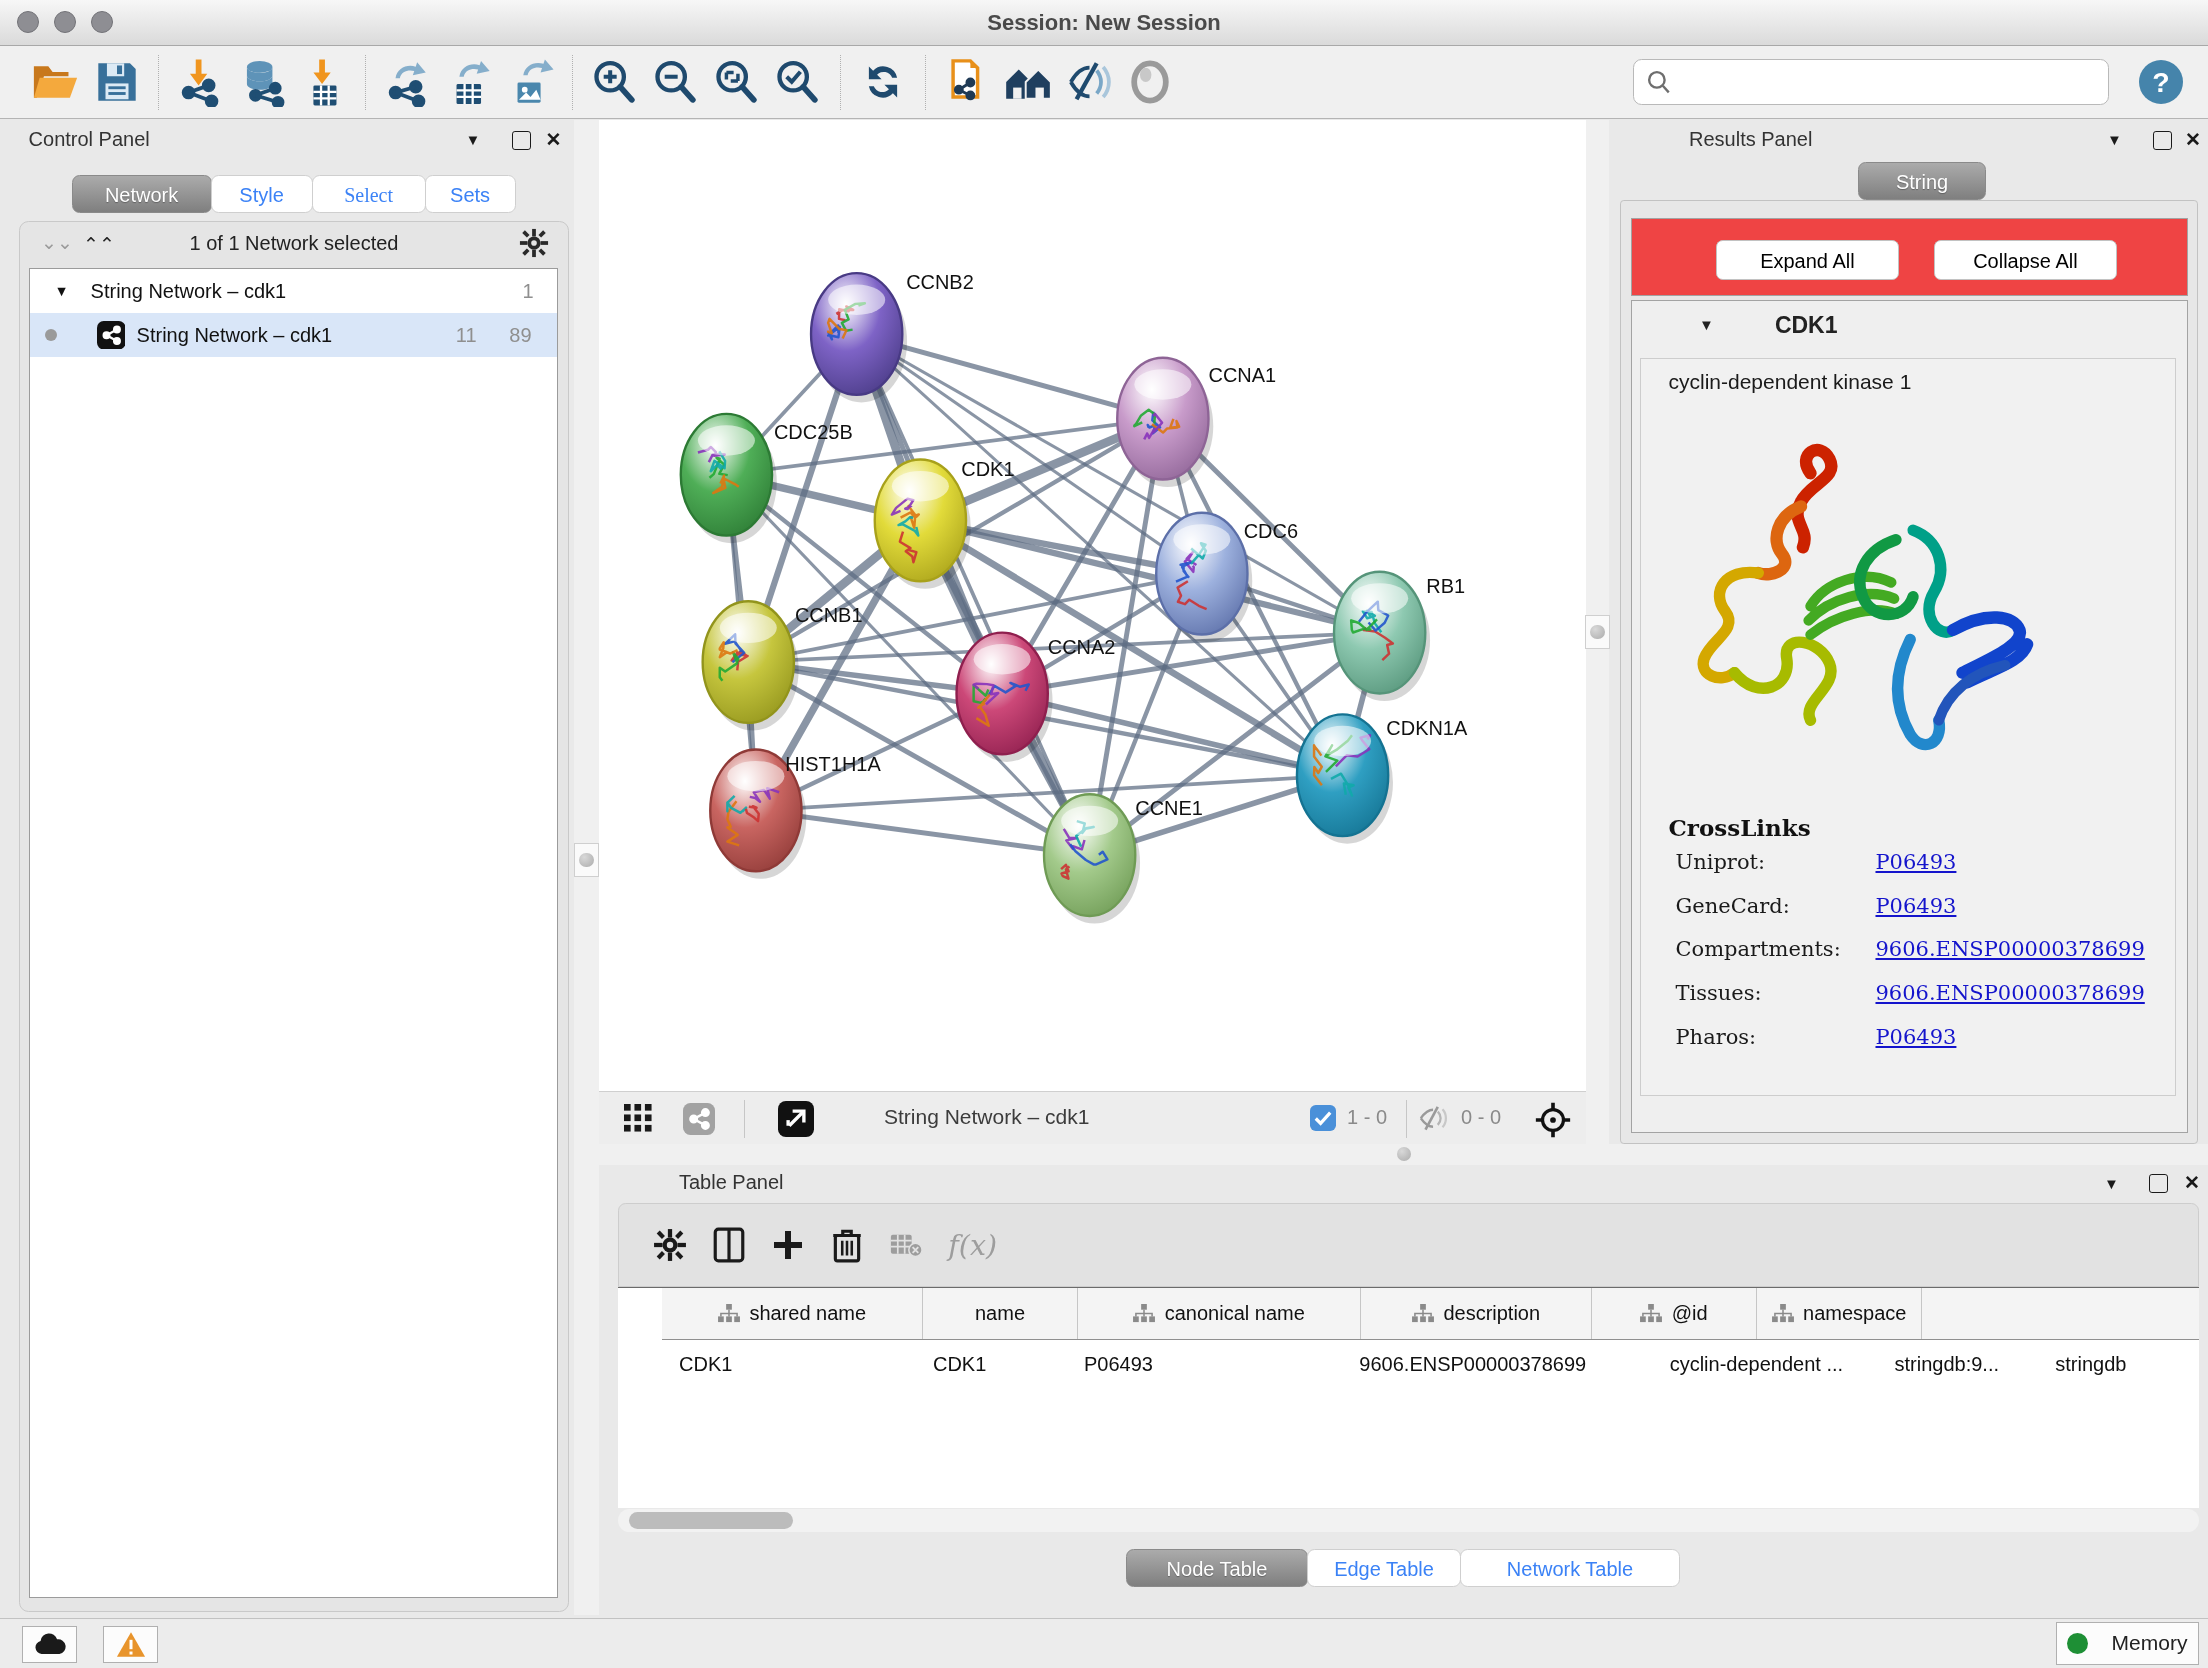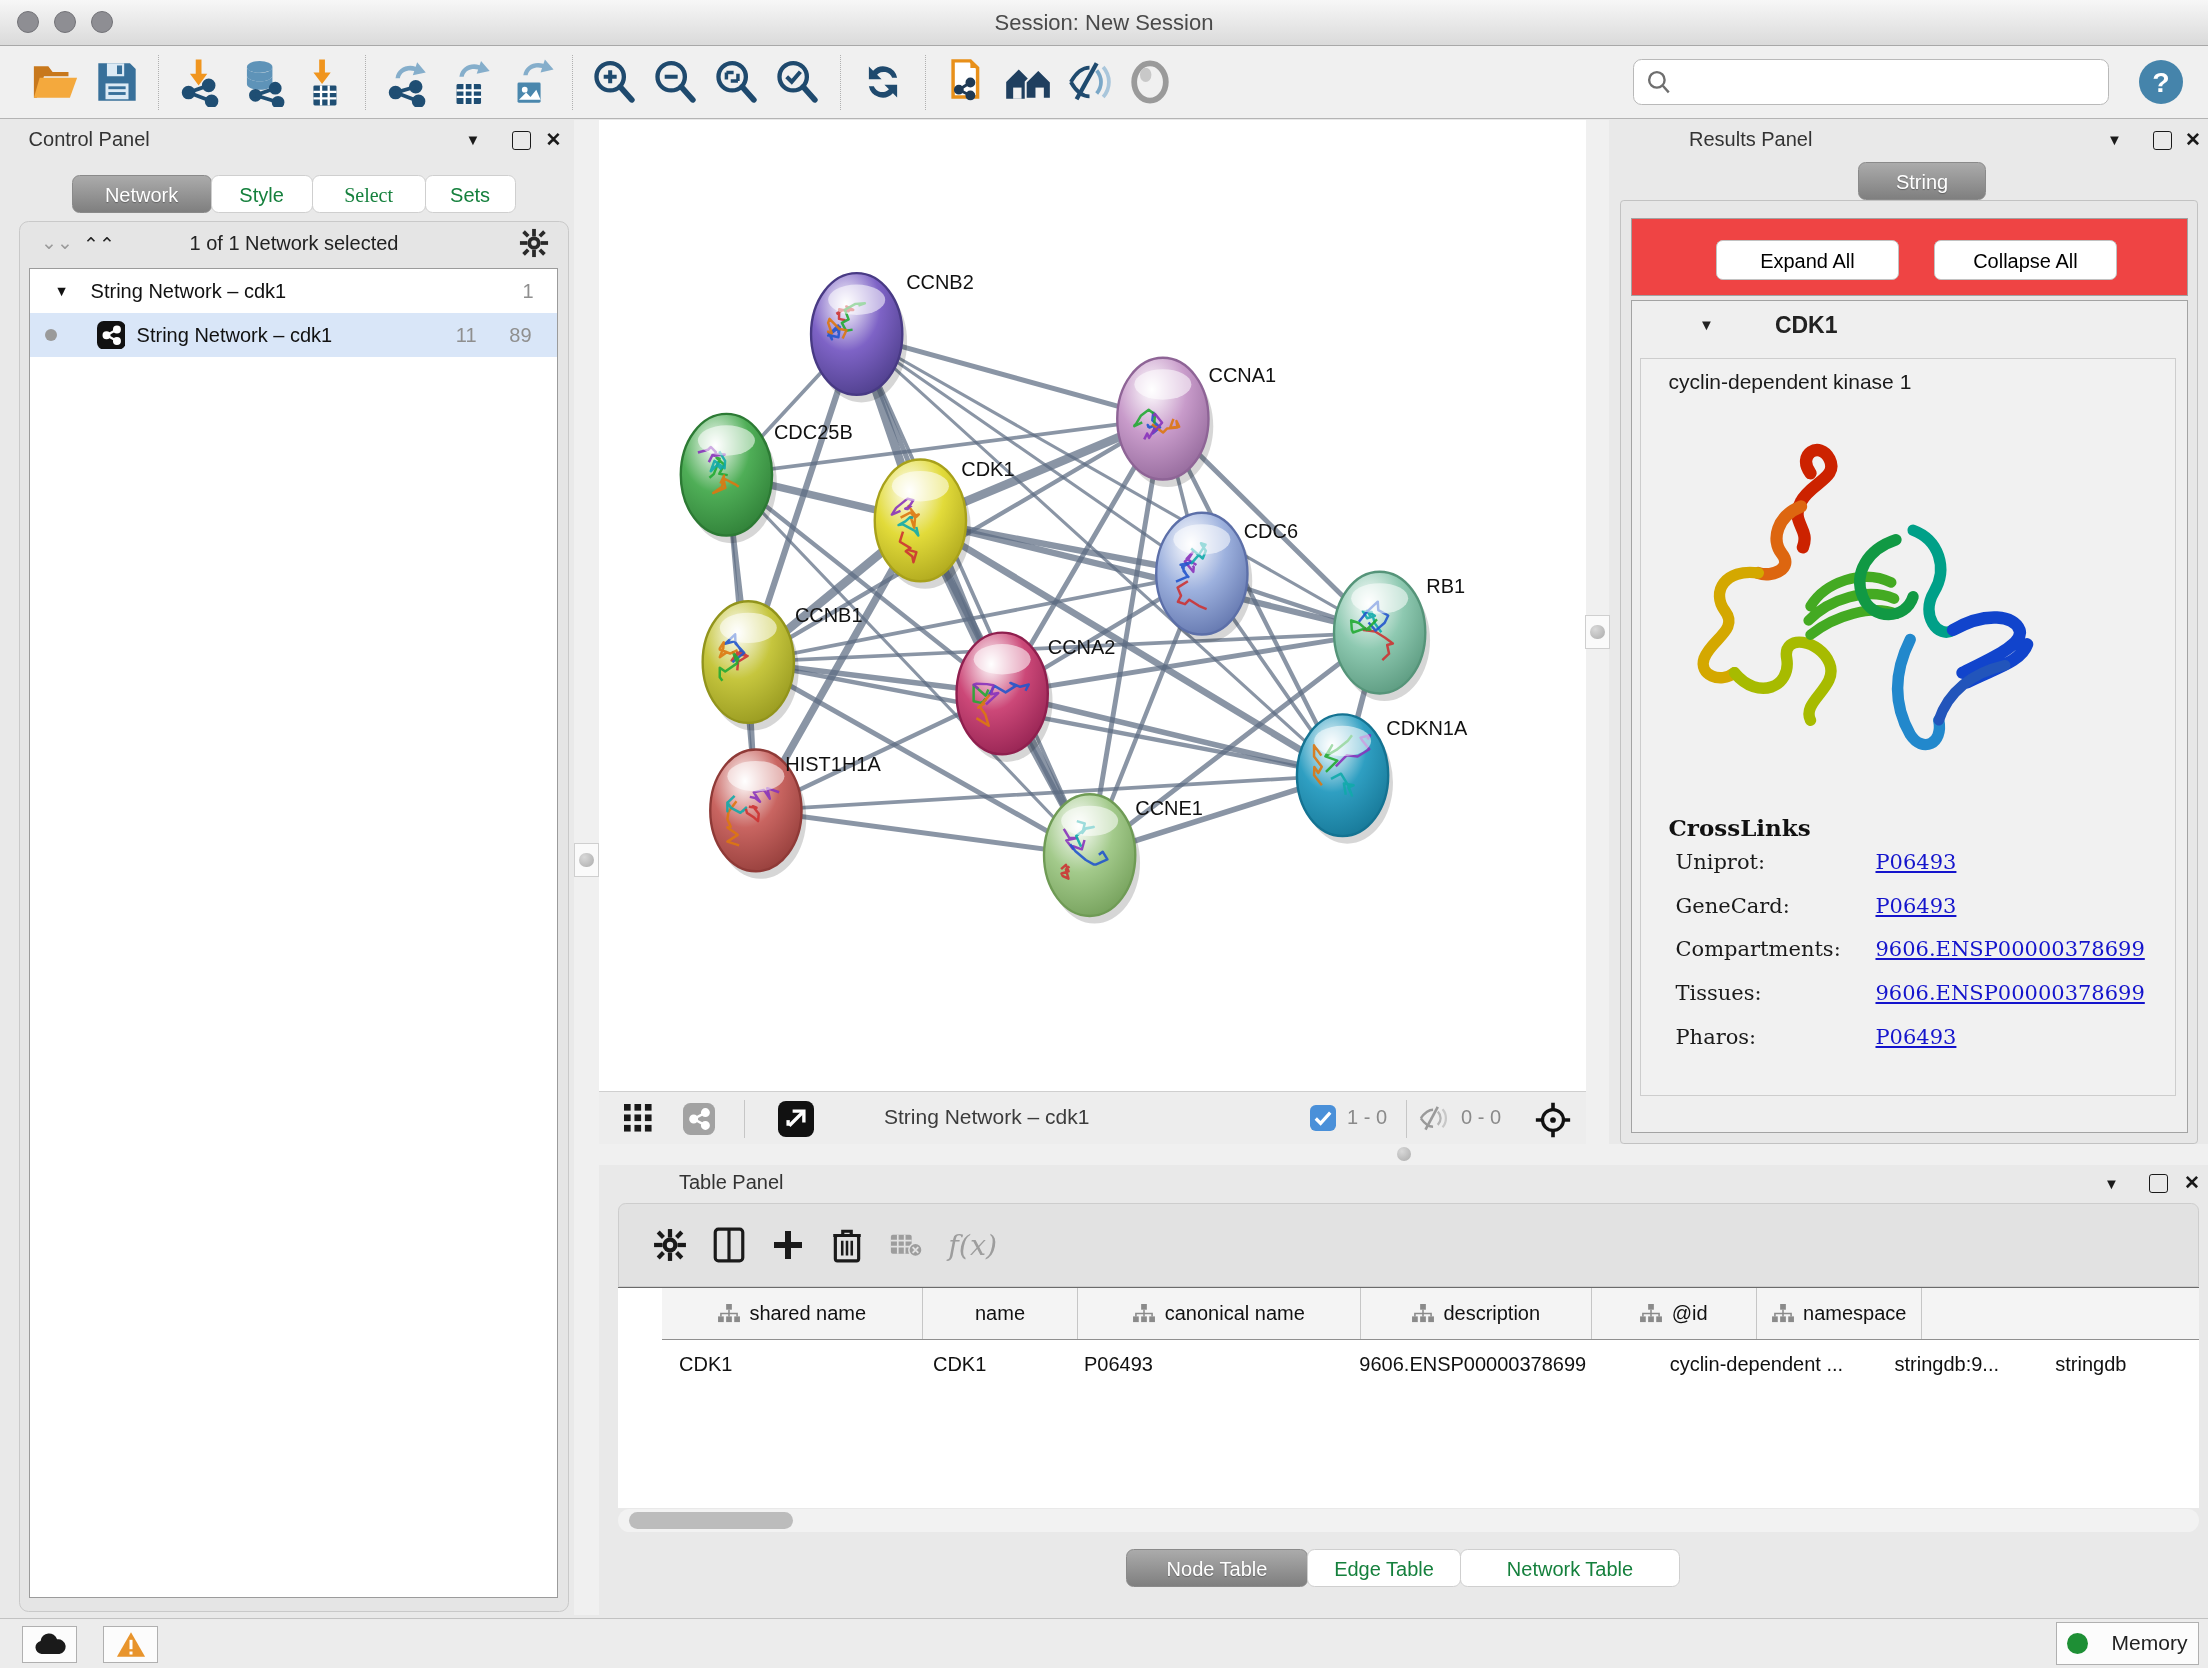--- a/index.html
+++ b/index.html
@@ -1,35 +1,35 @@
 <!DOCTYPE html>
 <html style="font-size:15px"><head>
 <meta charset="utf-8">
 <style>
   html,body{margin:0;padding:0;}
   body{width:2208px;height:1668px;background:#e9e9e9;font-family:"Liberation Sans",sans-serif;position:relative;overflow:hidden;color:#222;}
   .abs{position:absolute;}
   
   #titlebar{left:0;top:0;width:2208px;height:45px;background:linear-gradient(#f7f7f7,#dadada);border-bottom:1px solid #a8a8a8;}
   .tlight{position:absolute;top:10.5px;width:22px;height:22px;border-radius:50%;background:#8e8e93;border:1px solid #737378;box-sizing:border-box;}
-  #wintitle{left:0;top:0;width:2208px;height:45px;line-height:45px;text-align:center;font-size:22px;color:#4a4a4a;}
+  #wintitle{left:0;top:0;width:2208px;height:45px;line-height:45px;text-align:center;font-size:22px;color:#4a4a4a;font-weight:bold;}
   
   #toolbar{left:0;top:46px;width:2208px;height:73px;background:#f0f0f0;border-bottom:1px solid #b4b4b4;display:flex;align-items:center;padding:0 0 0 25px;box-sizing:border-box;}
   .tbtn{width:61px;height:63px;display:flex;align-items:center;justify-content:center;background:none;border:none;padding:0;cursor:pointer;flex:0 0 auto;}
   .tsep{width:0;height:55px;border-left:1.9px dotted #b0b0b0;margin:0 11.4px;flex:0 0 auto;}
   #searchbox{margin-left:auto;width:476px;height:46px;background:#fff;border:1.9px solid #b9b9b9;border-radius:8.6px;display:flex;align-items:center;padding:0 11.4px;box-sizing:border-box;}
   #searchbox input{border:none;outline:none;flex:1;font-size:20px;font-family:"Liberation Sans",sans-serif;background:transparent;}
   #helpbtn{width:44px;height:44px;border-radius:50%;background:#4584ab;color:#fff;font-size:28.5px;font-weight:bold;display:flex;align-items:center;justify-content:center;margin:0 25px 0 30px;border:none;flex:0 0 auto;}
   
   .phead-title{font-size:20px;color:#333;}
   .pctl{position:absolute;top:5.7px;font-size:19px;color:#1a1a1a;cursor:pointer;}
   .pctl.box{width:17px;height:17px;border:1.9px solid #1a1a1a;border-radius:2.9px;}
   
   #controlpanel{left:7.6px;top:120px;width:567px;height:1495px;}
-  .tab{display:inline-block;height:38px;line-height:38px;text-align:center;background:#fff;border:1px solid #cfcfcf;border-radius:7.6px;font-size:20px;color:#15803d;margin-right:-1px;box-sizing:border-box;cursor:pointer;}
+  .tab{display:inline-block;height:38px;line-height:38px;text-align:center;background:#fff;border:1px solid #cfcfcf;border-radius:7.6px;font-size:20px;color:#3b82f6;margin-right:-1px;box-sizing:border-box;cursor:pointer;}
   .tab.sel{background:linear-gradient(#ababab,#7f7f7f);color:#fff;border-color:#8a8a8a;text-shadow:0 1px 1px rgba(0,0,0,.3);}
   #cp-inner{left:11.4px;top:101px;width:548px;height:1389px;background:#e5e5e5;border:1px solid #c9c9c9;border-radius:9.5px;}
   #cp-treehead{left:0;top:0;width:100%;height:44px;position:relative;}
   #cp-list{left:8.6px;top:46px;width:529px;height:1330px;background:#fff;border:1.9px solid #9b9b9b;box-sizing:border-box;}
   .trow{position:relative;height:44px;font-size:20px;line-height:44px;color:#111;}
   .trow.sel{background:#d9e6f8;}
   .tnum{position:absolute;color:#8f8f8f;}
   
   .split{background:#f0f0f0;}
   .handle{position:absolute;width:25px;height:34px;background:#fafafa;border:1px solid #cfcfcf;display:flex;align-items:center;justify-content:center;box-sizing:border-box;}

